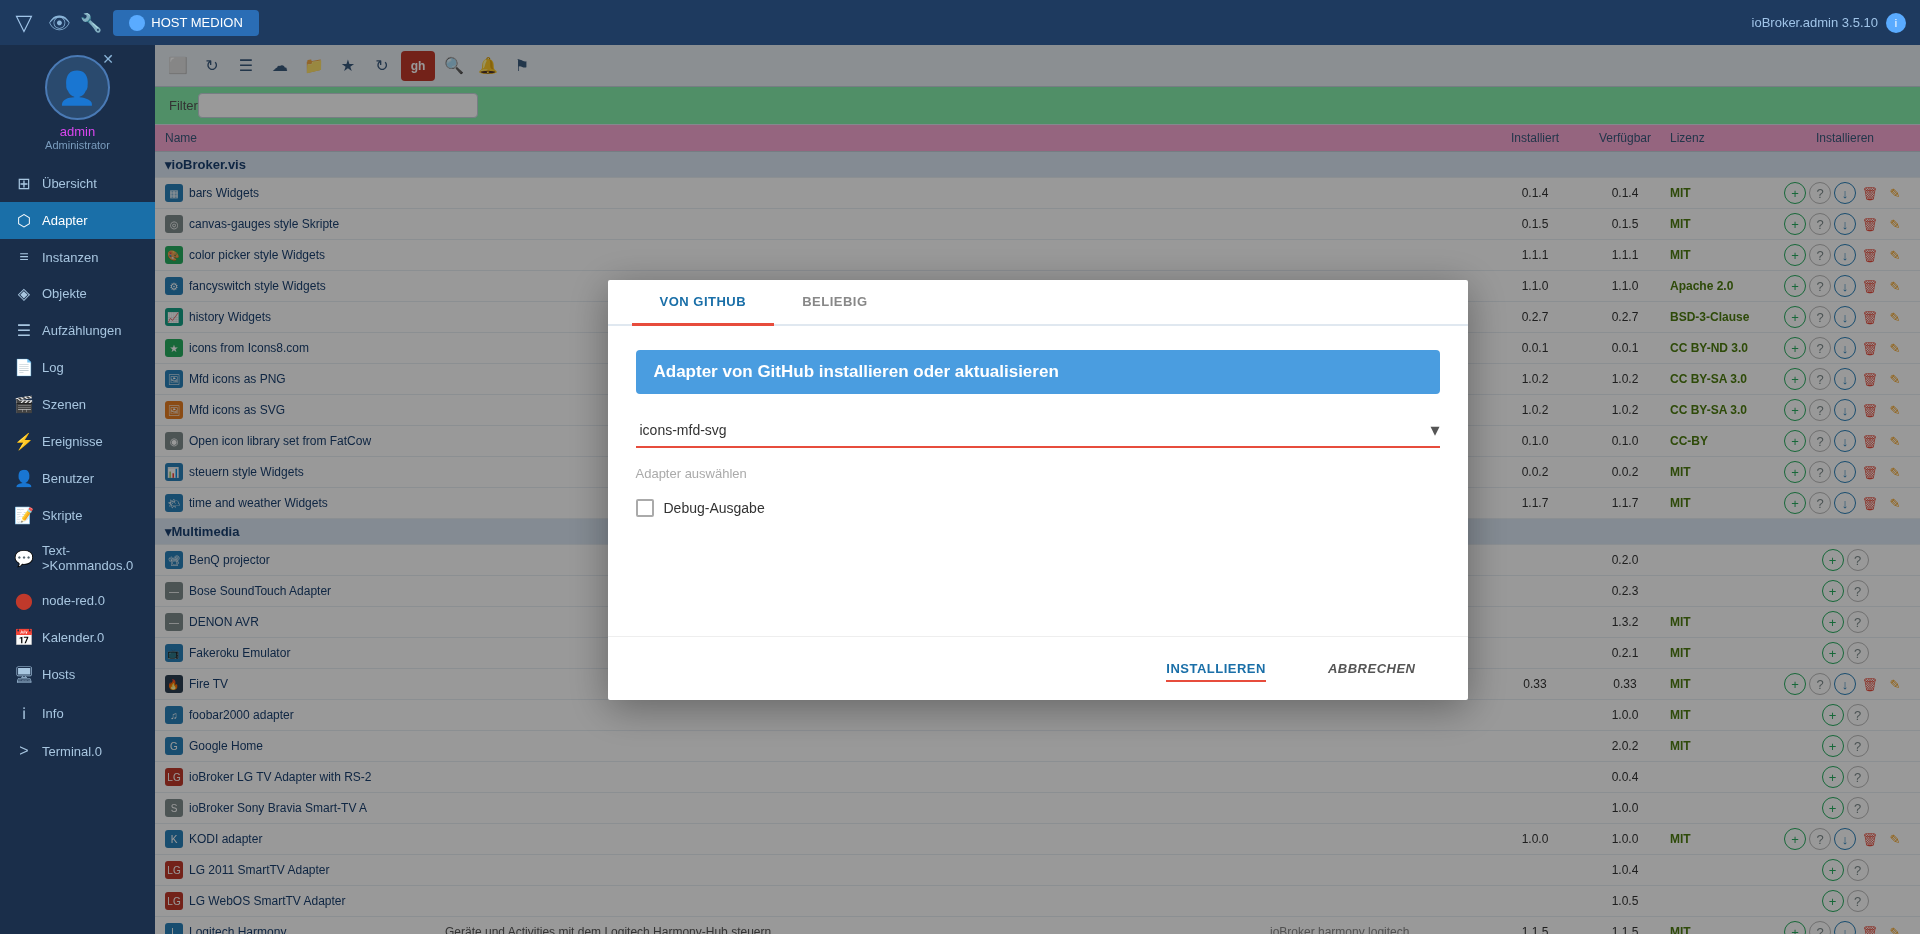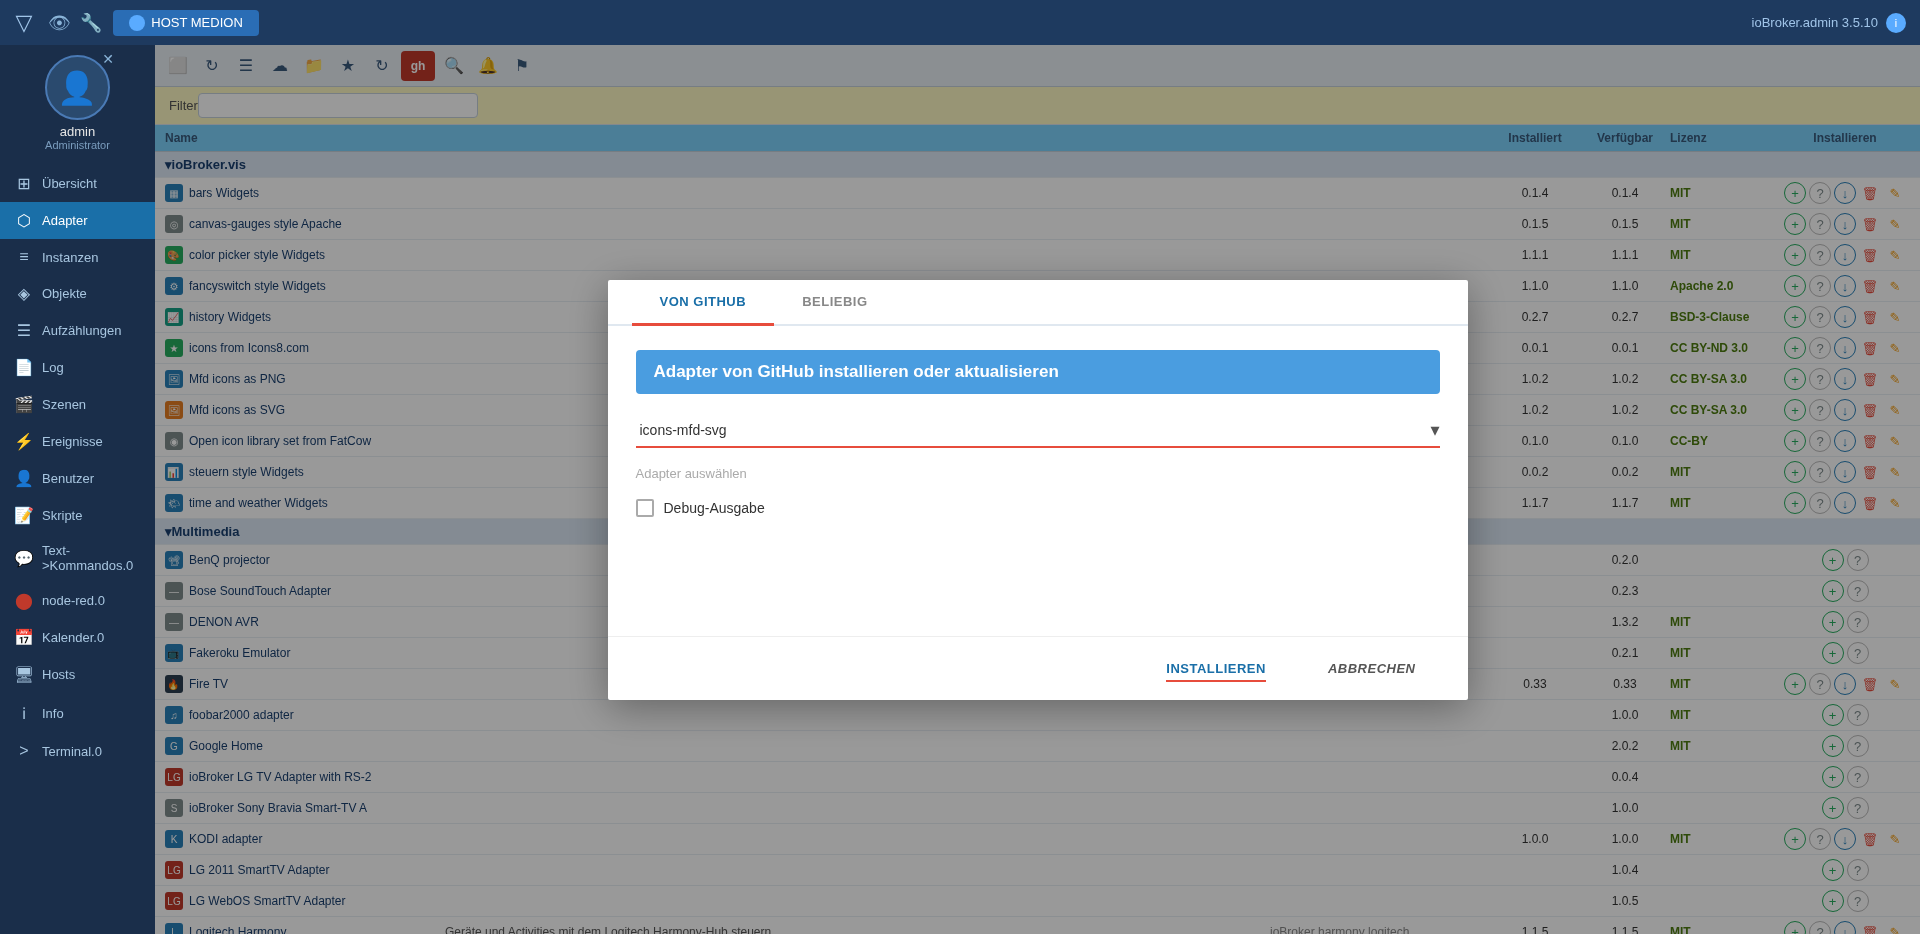--- a/index.html
+++ b/index.html
@@ -83,21 +83,21 @@
       font-size: 32px;
     }
     .close-x {
       position: absolute;
       top: -4px; right: -4px;
       color: #8ab4d8;
       font-size: 14px;
       cursor: pointer;
     }
     .user-name {
-      color: #e5e5e5;
+      color: #d946ef;
       font-size: 13px;
       margin-top: 4px;
     }
     .user-role {
       color: #7a9cbd;
       font-size: 11px;
     }
 
     .sidebar-nav {
       width: 100%;
@@ -150,47 +150,47 @@
       flex: 1;
       background: #f0f4f8;
       display: flex;
       flex-direction: column;
       overflow: hidden;
       position: relative;
     }
 
     
     .filter-bar {
-      background: #fef9c3;
+      background: #86efac;
       padding: 6px 14px;
       border-bottom: 1px solid #dce4ec;
       display: flex;
       align-items: center;
     }
     .filter-label {
       color: #555;
       font-size: 13px;
     }
     .filter-input {
       border: 1px solid #c5d0db;
       border-radius: 4px;
       padding: 4px 8px;
       font-size: 13px;
       width: 280px;
       color: #333;
     }
 
     
     .table-header {
-      background: #7dd3fc;
+      background: #f9a8d4;
       display: flex;
       align-items: center;
       padding: 6px 10px;
       border-bottom: 1px solid #c5d0db;
-      font-weight: 700;
+      font-weight: 400;
       font-size: 12px;
       color: #3a5a7c;
     }
     .col-name { width: 280px; }
     .col-desc { flex: 1; }
     .col-keywords { width: 220px; }
     .col-installed { width: 90px; text-align: center; }
     .col-available { width: 90px; text-align: center; }
     .col-license { width: 110px; }
     .col-install { width: 130px; text-align: center; }
@@ -571,21 +571,21 @@
             <button class="act-btn add">+</button>
             <button class="act-btn info">?</button>
             <button class="act-btn dl">↓</button>
             <button class="act-btn del">🗑</button>
             <button class="act-btn edit">✎</button>
           </div>
         </div>
         <div class="adapter-row">
           <div class="adapter-name-cell">
             <span class="adapter-icon" style="background: rgb(127, 140, 141);">◎</span>
-            <span>canvas-gauges style Apache</span>
+            <span>canvas-gauges style Skripte</span>
           </div>
           <div class="adapter-desc-cell"></div>
           <div class="adapter-kw-cell"></div>
           <div class="adapter-ver-cell">0.1.5</div>
           <div class="adapter-avail-cell">0.1.5</div>
           <div class="adapter-lic-cell">MIT</div>
           <div class="adapter-actions-cell">
             <button class="act-btn add">+</button>
             <button class="act-btn info">?</button>
             <button class="act-btn dl">↓</button>

